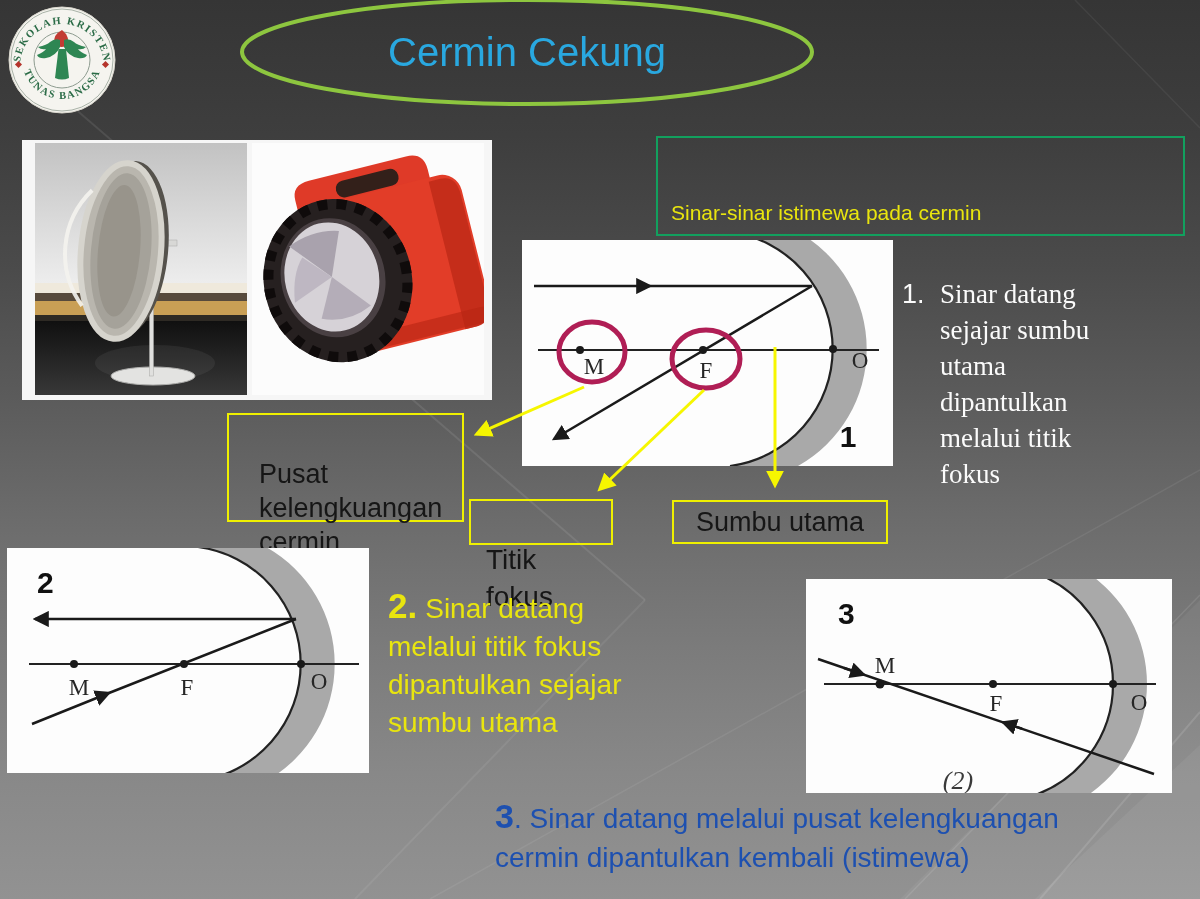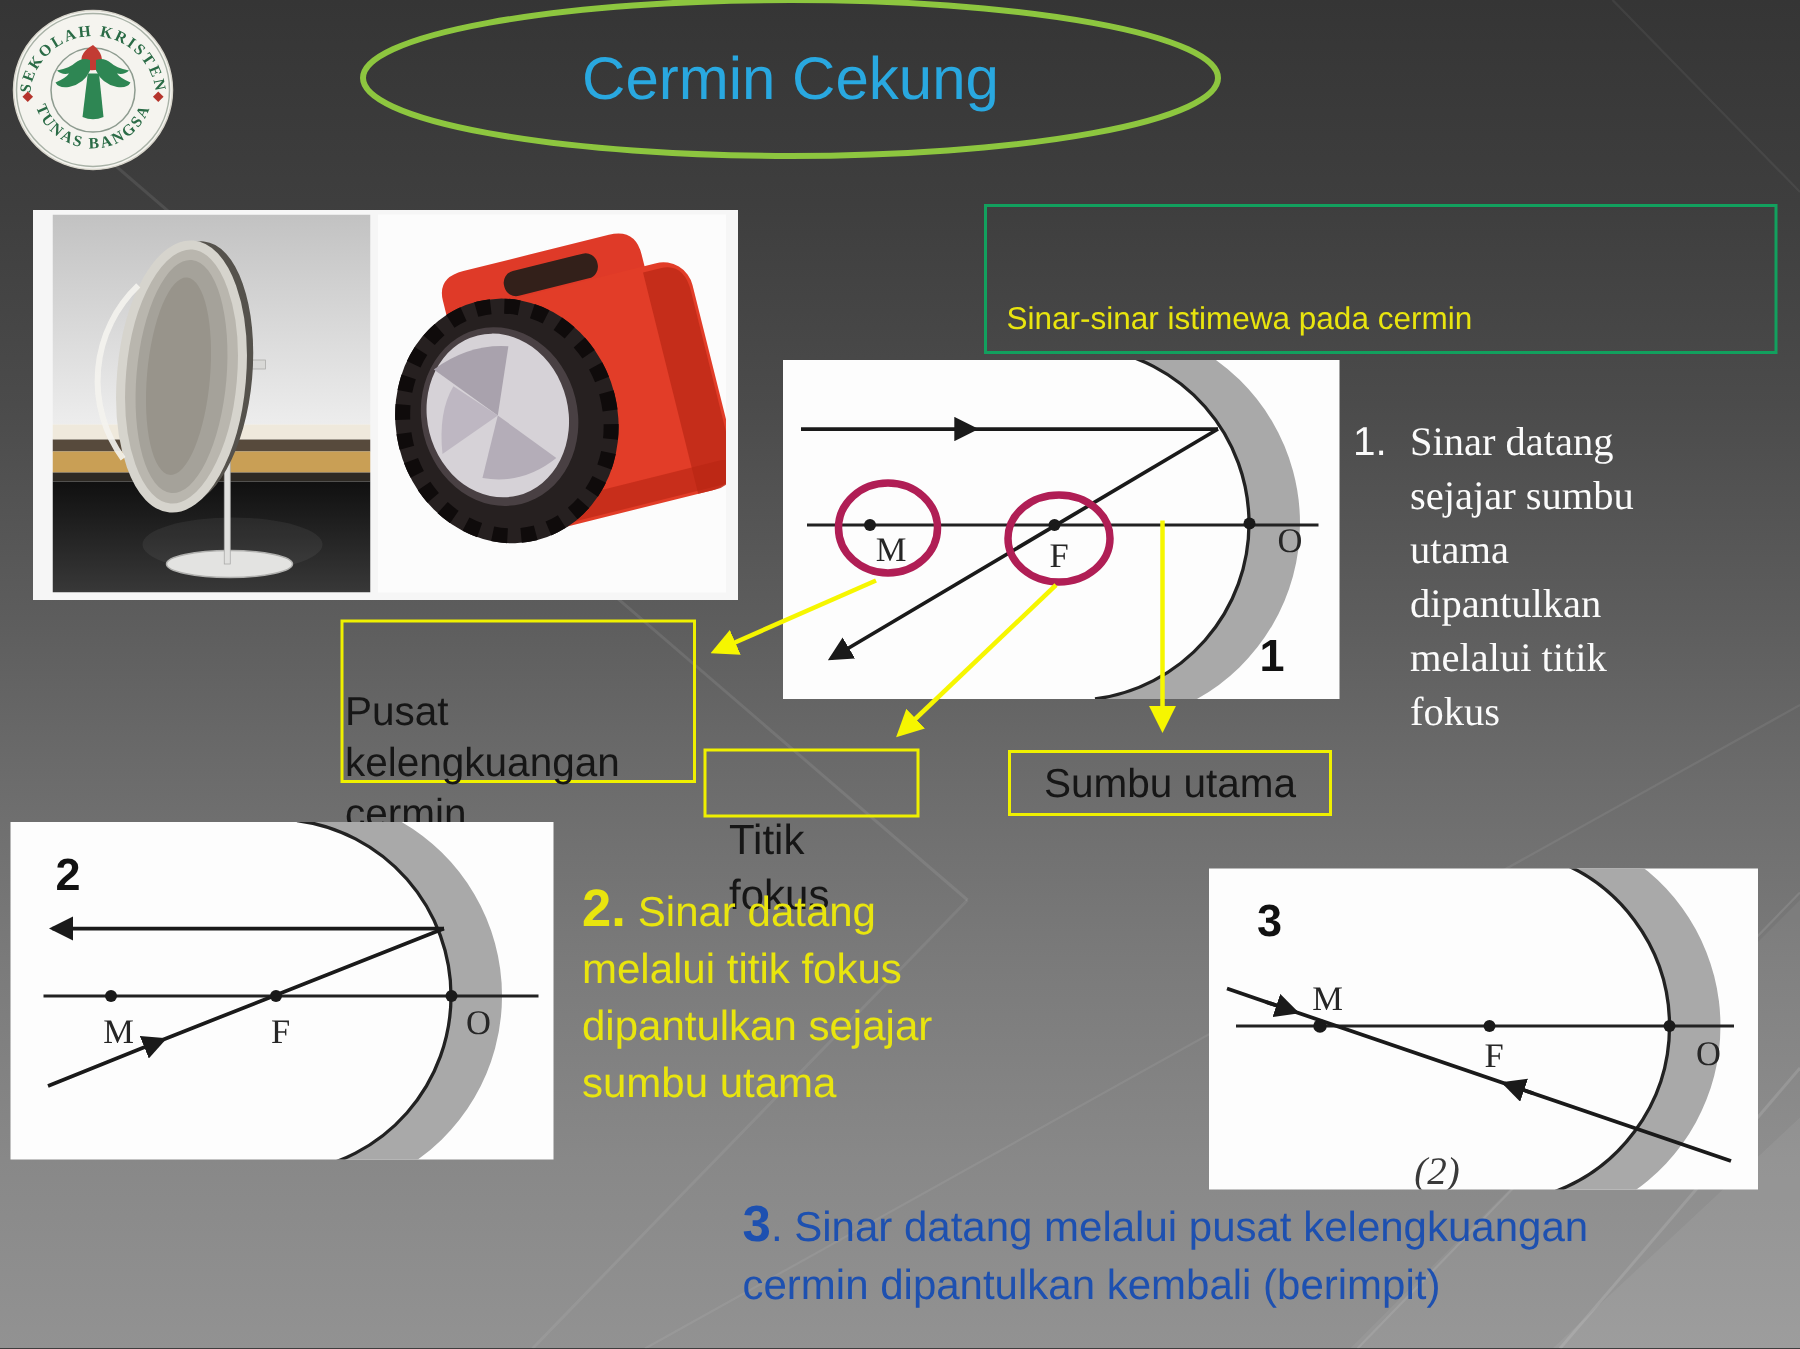--- a/index.html
+++ b/index.html
@@ -24,21 +24,21 @@
 
   .diagram{background:#fdfdfd;z-index:1;}
   .d1{left:522px;top:240px;width:371px;height:226px;}
   .d2{left:7px;top:548px;width:362px;height:225px;}
   .d3{left:806px;top:579px;width:366px;height:214px;}
   .slab{font-family:"Liberation Serif","DejaVu Serif",serif;font-size:23px;fill:#262626;}
   .dnum{font-family:"Liberation Sans",sans-serif;font-size:30px;font-weight:bold;fill:#111;}
   .dcap{font-family:"Liberation Serif","DejaVu Serif",serif;font-style:italic;font-size:26px;fill:#3a3a3a;}
 
   .callout{border:2px solid #eff000;color:#161616;box-sizing:border-box;z-index:1;}
-  .pusat{left:227px;top:413px;width:237px;height:109px;font-size:27px;line-height:34px;padding:8px 0 0 1px;white-space:pre-line;}
+  .pusat{left:227px;top:413px;width:237px;height:109px;font-size:27px;line-height:34px;padding:8px 0 0 30px;white-space:pre-line;}
   .titik{left:469px;top:499px;width:144px;height:46px;font-size:28px;line-height:37px;padding:3px 0 0 15px;white-space:pre-line;}
   .sumbu{left:672px;top:500px;width:216px;height:44px;font-size:27px;line-height:40px;text-align:center;}
 
   .item{z-index:1;}
   .item1{left:902px;top:276px;width:292px;display:flex;color:#fbfbfb;font-size:27px;line-height:36px;}
   .item1 .num{width:38px;flex:none;}
   .item1 .txt{white-space:pre-line;font-family:Liberation Serif, serif;}
   .item2{left:388px;top:587px;width:330px;color:#e9e50e;font-size:28px;line-height:38px;}
   .item2 .num{font-size:35px;font-weight:bold;margin-right:8px;}
   .item2 .txt{white-space:pre-line;}
@@ -239,21 +239,21 @@
       <text class="slab" x="79" y="94" text-anchor="middle">M</text>
       <text class="slab" x="190" y="132" text-anchor="middle">F</text>
       <text class="slab" x="333" y="131" text-anchor="middle">O</text>
       <text class="dcap" x="152" y="210" text-anchor="middle">(2)</text>
       <text class="dnum" x="32" y="45">3</text>
     </svg>
   </div>
 
   <div class="abs item item3">
     <span class="num">3</span><span class="txt">. Sinar datang melalui pusat kelengkuangan
-cermin dipantulkan kembali (berimpit)</span>
+cermin dipantulkan kembali (istimewa)</span>
   </div>
 
   <svg class="overlay" width="1200" height="899" viewBox="0 0 1200 899">
     <line x1="584" y1="387" x2="477" y2="434" stroke="#f6f600" stroke-width="3" marker-end="url(#my)"></line>
     <line x1="704" y1="390" x2="600" y2="489" stroke="#f6f600" stroke-width="3" marker-end="url(#my)"></line>
     <line x1="775" y1="347" x2="775" y2="485" stroke="#f6f600" stroke-width="3" marker-end="url(#my)"></line>
   </svg>
 
 </div>
 

